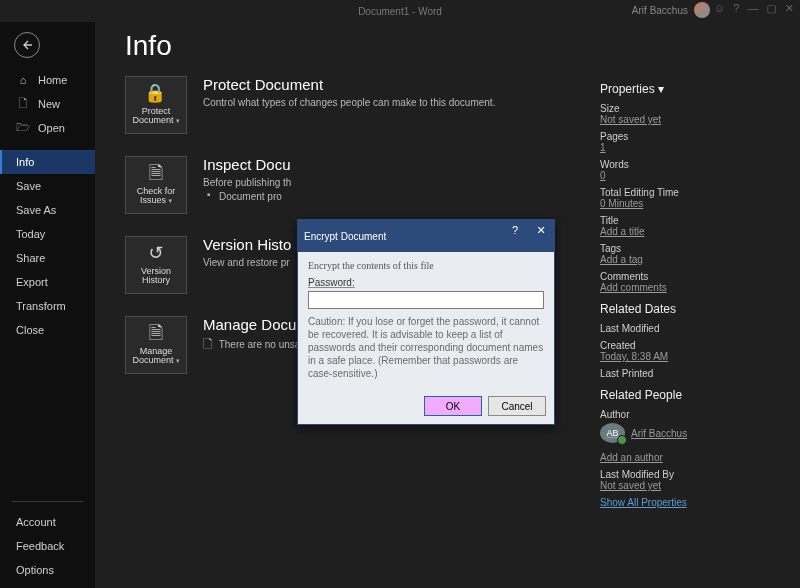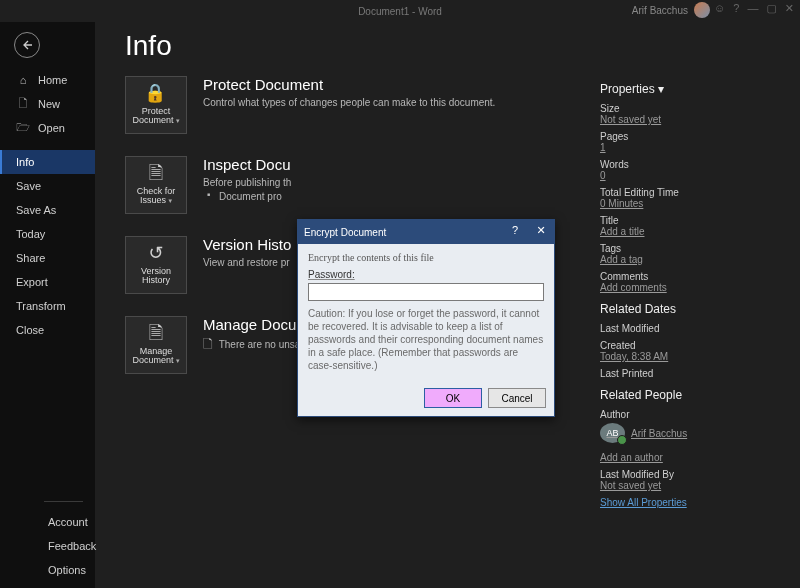--- a/index.html
+++ b/index.html
@@ -8,21 +8,21 @@
   .titlebar .user { position:absolute; right:90px; top:2px; display:flex; align-items:center; gap:6px; color:#888; }
   .titlebar .user .avatar-small { width:16px; height:16px; border-radius:50%; background:linear-gradient(135deg,#c97b50,#7a8fa8);}
   .titlebar .icons { position:absolute; right:6px; top:2px; display:flex; gap:8px; color:#666; font-size:11px;}
   .app { display:flex; height: calc(100% - 22px); }
   .sidebar { width: 95px; background:#0f0f0f; display:flex; flex-direction:column; padding-top:8px; position:relative;}
   .back-btn { width:26px; height:26px; border:1px solid #888; border-radius:50%; display:flex; align-items:center; justify-content:center; margin:2px 0 10px 14px; color:#ccc; font-size:13px;}
   .side-item { display:flex; align-items:center; gap:8px; padding:6px 10px 6px 16px; color:#d0d0d0; font-size:11px; cursor:default; height:24px;}
   .side-item.active { background:#1a3766; color:#fff; border-left:2px solid #3a7bd5; padding-left:14px;}
   .side-item .ico { width:14px; display:flex; align-items:center; justify-content:center; color:#bbb;}
   .side-sep { border-top:1px solid #3a3a3a; margin:8px 12px;}
-  .side-bottom { position:absolute; bottom:6px; left:0; right:0;padding-left:32px;}
+  .side-bottom { position:absolute; bottom:6px; left:0; right:0;}
   .main { flex:1; position:relative; }
   .page-title { font-size:28px; font-weight:300; color:#fff; padding:8px 0 14px 30px;}
   .content { display:flex; padding-left:30px; gap:16px;}
   .props-col { width:200px; padding-right:8px;margin-left:25px;}
   .section { display:flex; margin-bottom:22px;}
   .card { width:62px; height:58px; border:1px solid #4a4a4a; background:#2a2a2a; display:flex; flex-direction:column; align-items:center; justify-content:center; gap:2px; color:#ddd; font-size:9px; text-align:center; line-height:1.1; padding:4px 2px; position:relative;}
   .card .cico { font-size:18px; color:#cfcfcf; margin-bottom:1px;}
   .card .chev { font-size:7px; color:#aaa;}
   .sec-body { margin-left:16px; flex:1;}
   .sec-title { font-size:15px; color:#fff; font-weight:400; margin-bottom:3px;}
@@ -32,21 +32,21 @@
   .props-col h4 { font-size:12px; color:#eee; font-weight:400; margin:6px 0 4px 0;}
   .prow { display:flex; font-size:10px; padding:3px 0;flex-direction:column;}
   .prow .k { width:95px; color:#cfcfcf;}
   .prow .v { color:#9a9a9a;text-decoration:underline;}
   .prow .v.link { color:#5b9bd5;}
   .author-row { display:flex; align-items:center; gap:6px; padding:3px 0;}
   .avatar { width:25px; height:20px; border-radius:50%; background:#6b7b7d; color:#fff; font-size:9px; display:flex; align-items:center; justify-content:center; position:relative;}
   .avatar::after { content:""; position:absolute; right:-2px; bottom:-2px; width:8px; height:8px; border-radius:50%; background:#4a944a; border:1px solid #1f1f1f;}
   
   .dialog { position:absolute; left:297px; top:219px; width:258px; background:#e9edf2; border:1px solid #2c4b7a; box-shadow:0 3px 10px rgba(0,0,0,.6); color:#333; font-size:10px;}
-  .dlg-title { background:#2c4b7a; color:#fff; height:24px; display:flex; align-items:center; padding:0 6px; font-size:10px; position:relative;}
+  .dlg-title { background:#2c4b7a; color:#fff; height:32px; display:flex; align-items:center; padding:0 6px; font-size:10px; position:relative;}
   .dlg-title .dbtn { position:absolute; top:0; width:26px; height:20px; display:flex; align-items:center; justify-content:center; font-size:11px;}
   .dlg-help { right:26px;}
   .dlg-close { right:0;}
   .dlg-body { padding:8px 10px 10px 10px;}
   .dlg-body .sub { color:#555; margin-bottom:6px;font-family:Liberation Serif, serif;}
   .dlg-body label { display:block; margin-bottom:3px; text-decoration:underline; text-decoration-color:#888;}
   .dlg-body input { width:100%; height:18px; border:1px solid #7a7a7a; background:#fff; padding:0 3px; font-size:10px;}
   .dlg-body .warn { color:#6a6a6a; margin-top:6px; line-height:1.3;}
   .dlg-btns { display:flex; justify-content:flex-end; gap:6px; padding:6px 8px 8px 8px;}
   .dlg-btns button { width:58px; height:20px; font-size:10px; border:1px solid #8a8a8a; background:#e6e6e6;}

